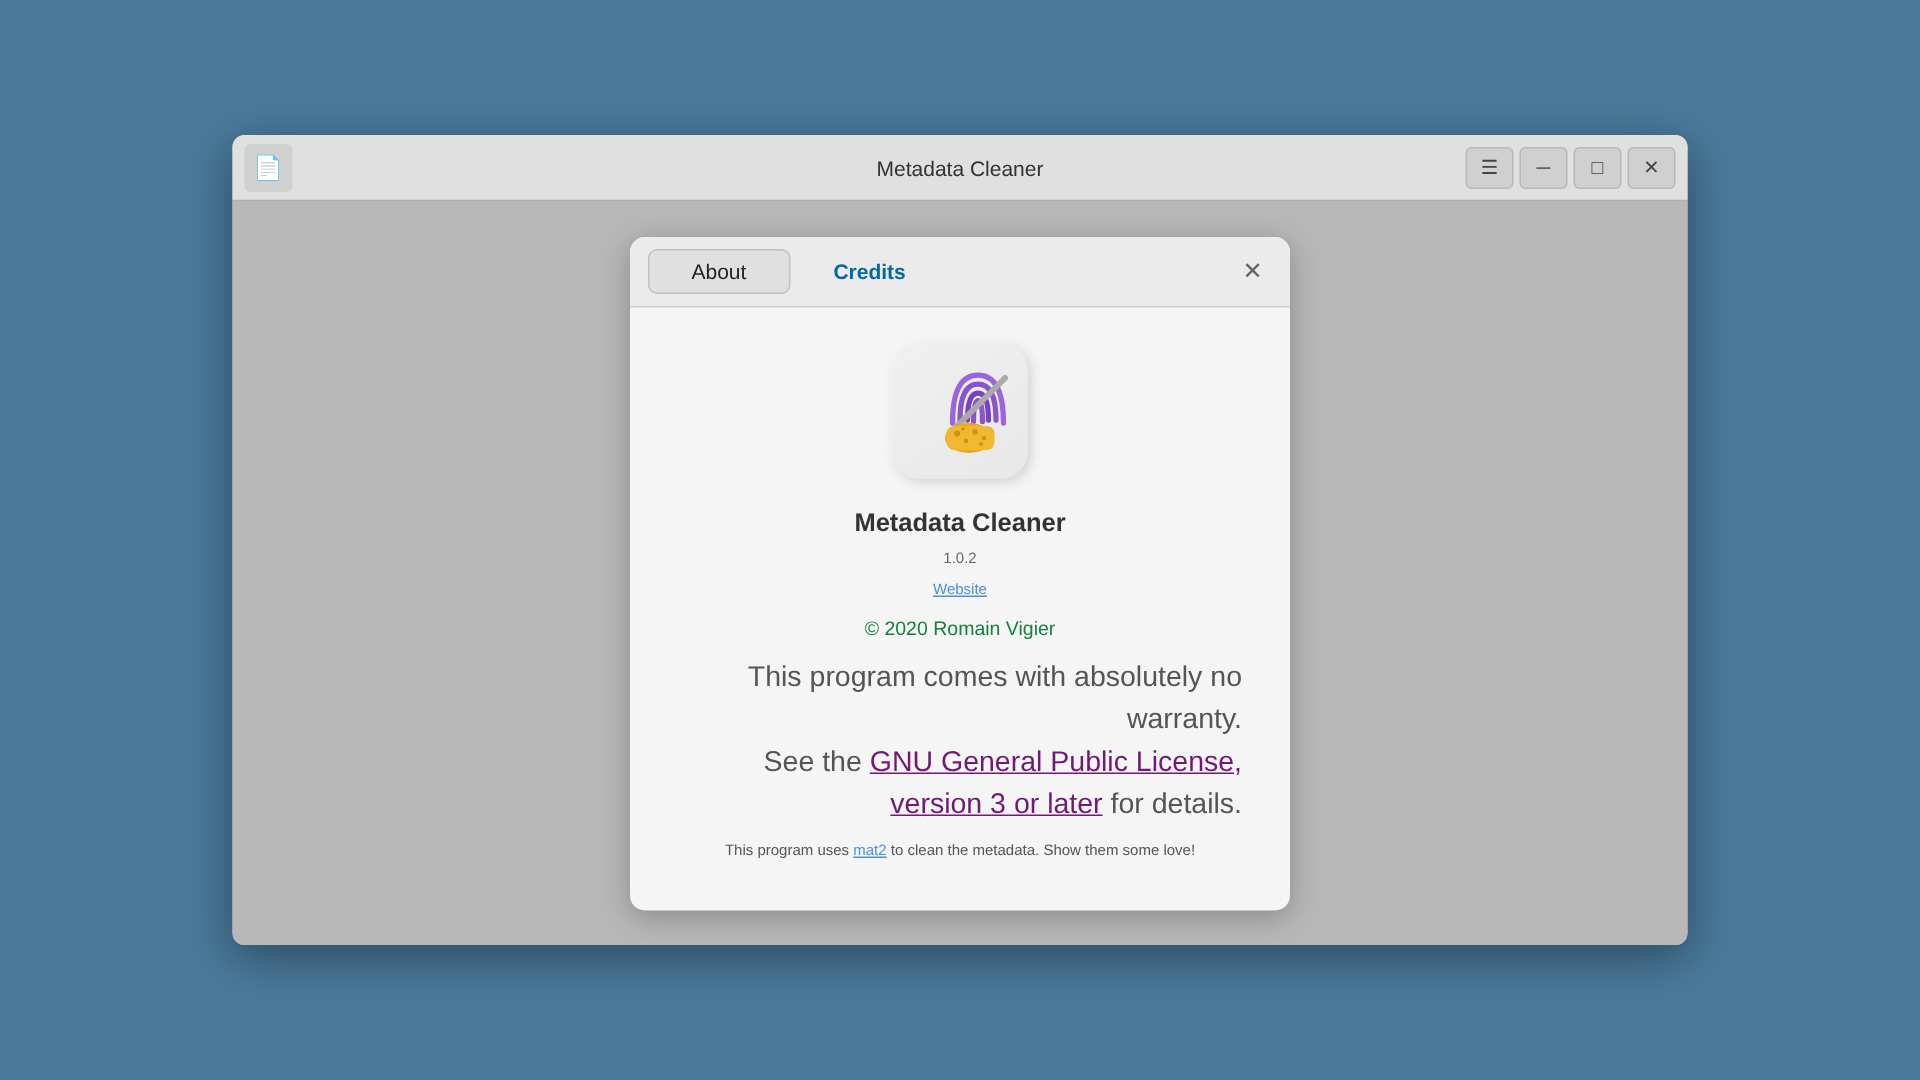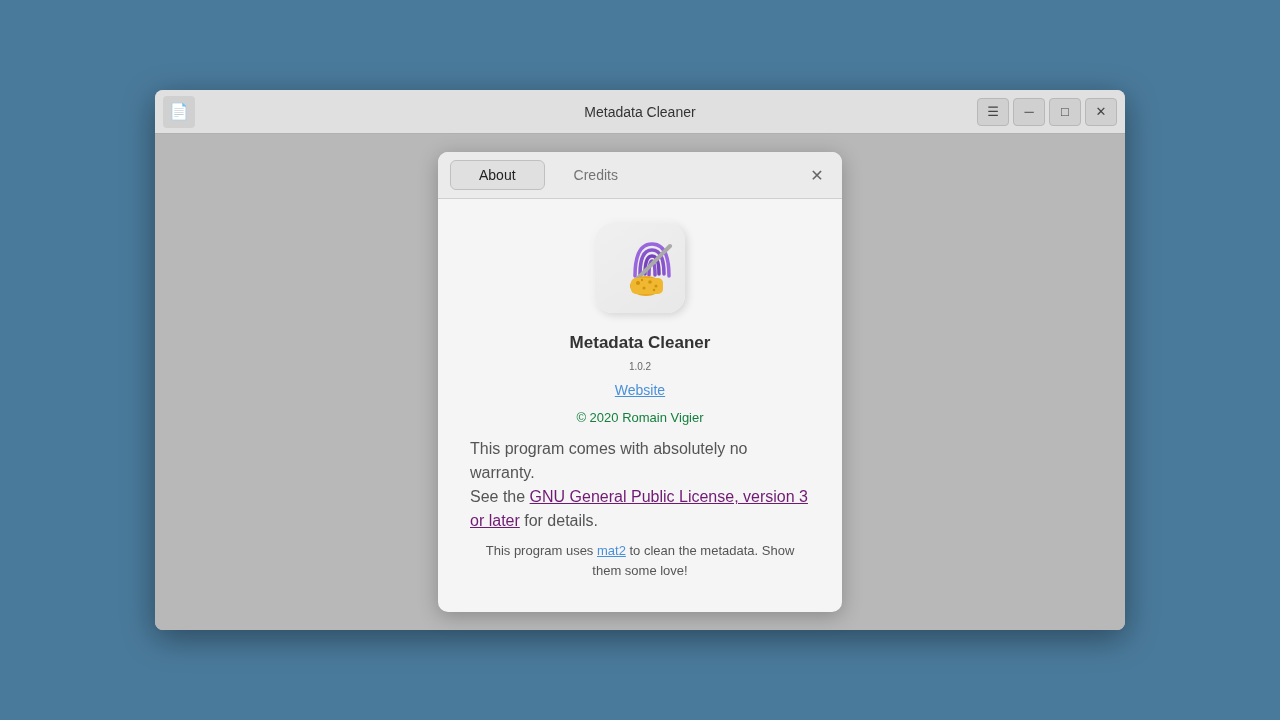--- a/index.html
+++ b/index.html
@@ -85,21 +85,21 @@
       flex: 1;
       background-color: #b8b8b8;
       border-radius: 0 0 8px 8px;
       display: flex;
       align-items: center;
       justify-content: center;
     }
 
     
     .dialog {
-      width: 404px;
+      width: 440px;
       background-color: #f5f5f5;
       border-radius: 10px;
       box-shadow: 0 4px 20px rgba(0,0,0,0.25);
       overflow: hidden;
     }
 
     
     .dialog-header {
       background-color: #ebebeb;
       display: flex;
@@ -111,26 +111,26 @@
 
     .dialog-tabs {
       display: flex;
       flex: 1;
       gap: 0;
     }
 
     .dialog-tab {
       padding: 6px 28px;
       font-size: 14px;
-      color: #737373;
+      color: #0369a1;
       cursor: pointer;
       border-radius: 6px;
       background-color: transparent;
       border: 1px solid transparent;
-      font-weight: 400;
+      font-weight: 700;
     }
 
     .dialog-tab.active {
       background-color: #e0e0e0;
       border-color: #c0c0c0;
       color: #222;
       font-weight: 500;
     }
 
     .dialog-close-btn {
@@ -185,52 +185,52 @@
     }
 
     
     .app-version {
       font-size: 10px;
       color: #666;
     }
 
     
     .app-website {
-      font-size: 14px;
+      font-size: 10px;
       color: #4a90d9;
       text-decoration: underline;
       cursor: pointer;
       margin-top: 2px;
     }
 
     
     .app-copyright {
       font-size: 13px;
       color: #15803d;
       margin-top: 4px;
     }
 
     
     .app-license {
-      font-size: 16px;
+      font-size: 19px;
       color: #555;
-      text-align: left;
+      text-align: right;
       line-height: 1.5;
       margin-top: 4px;
     }
 
     .app-license a {
       color: #701a75;
       text-decoration: underline;
       cursor: pointer;
     }
 
     
     .app-mat2 {
-      font-size: 13px;
+      font-size: 10px;
       color: #555;
       text-align: center;
       line-height: 1.5;
     }
 
     .app-mat2 a {
       color: #4a90d9;
       text-decoration: underline;
       cursor: pointer;
     }

